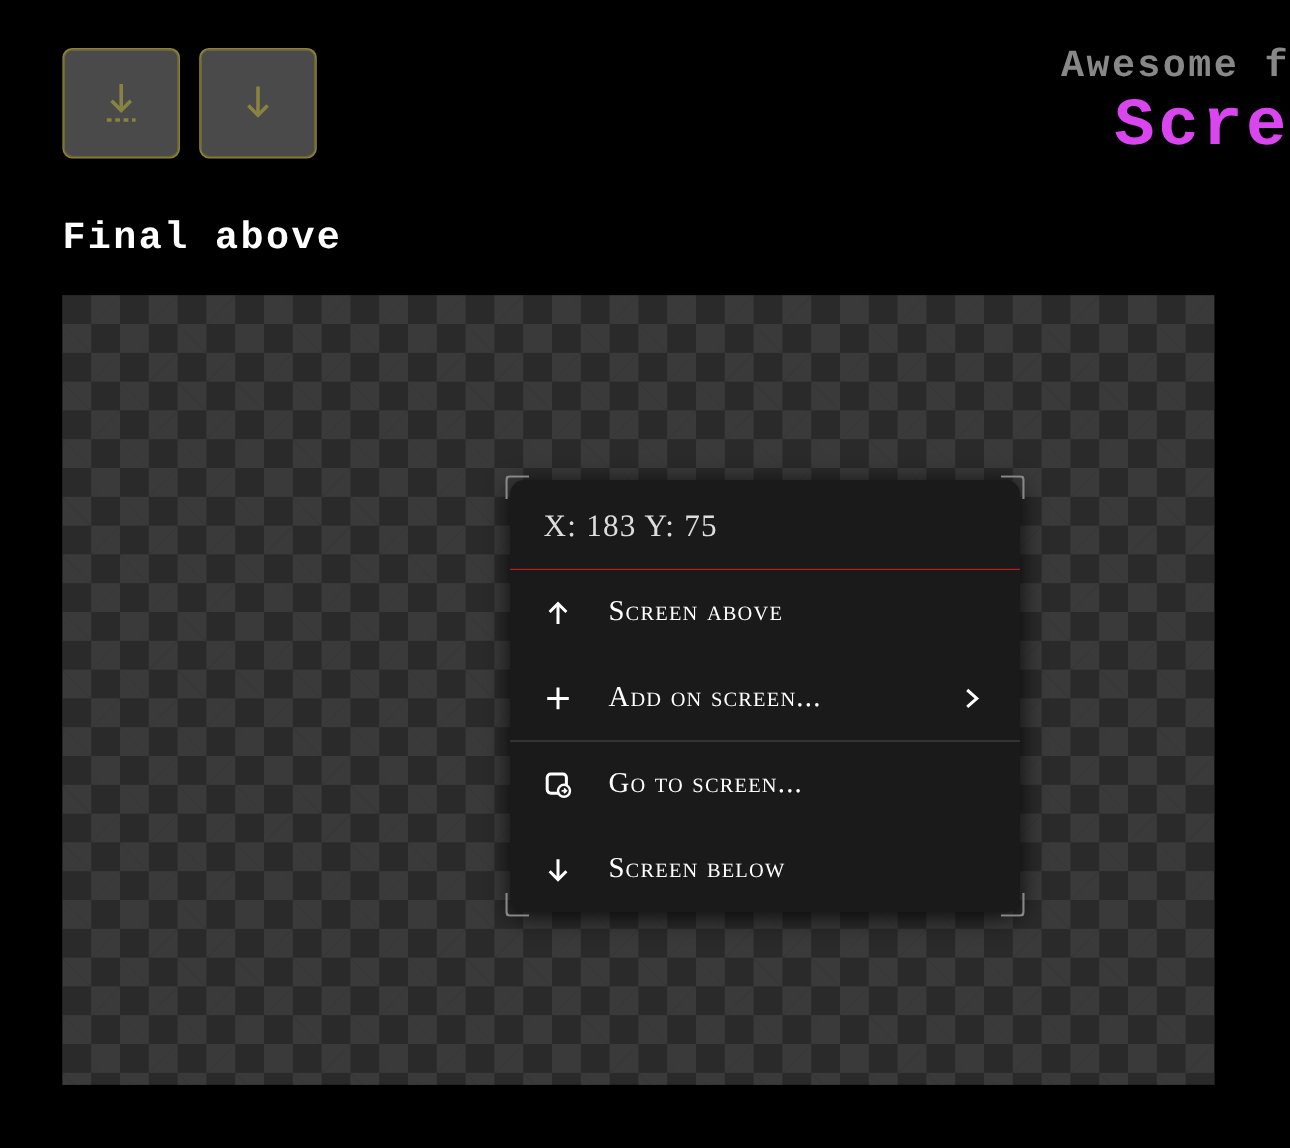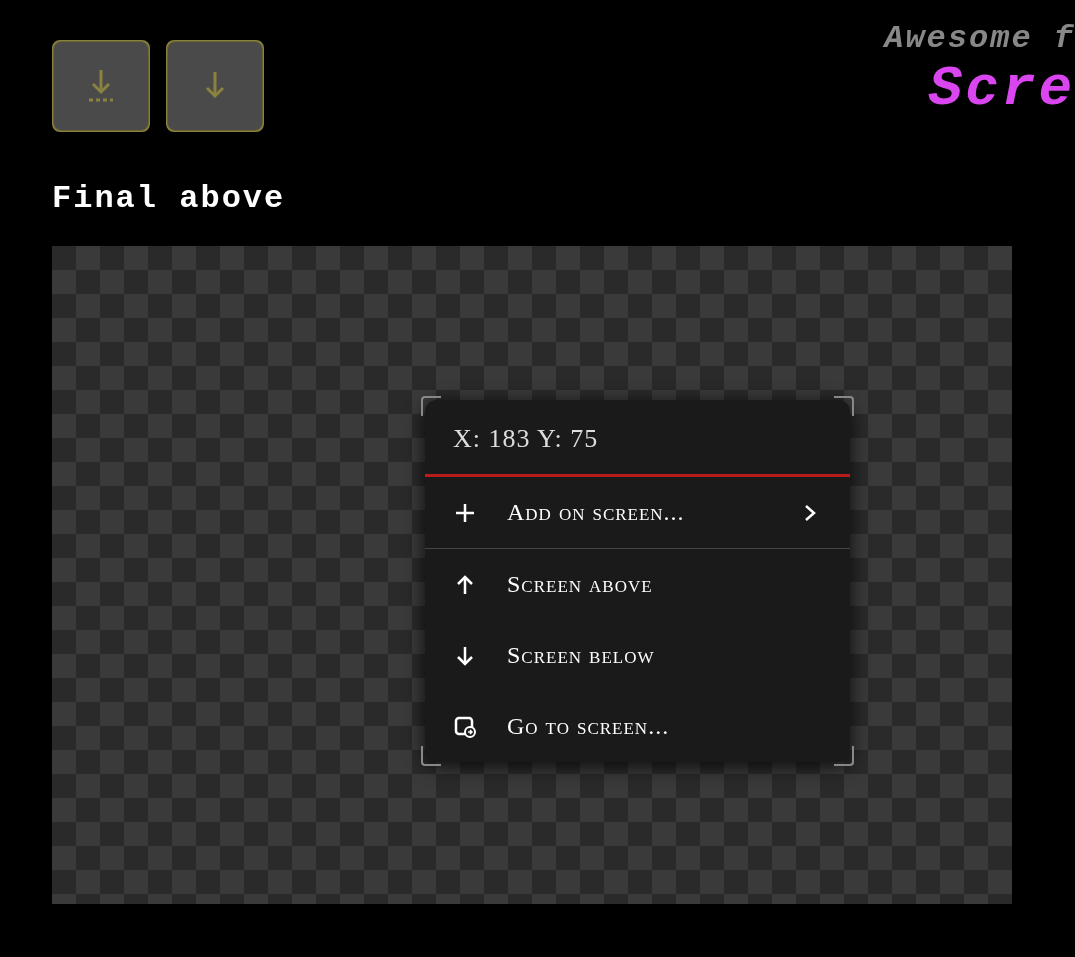--- a/index.html
+++ b/index.html
@@ -46,24 +46,23 @@
       left: -1px;
       right: -1px;
       bottom: -1px;
       border: 1px solid #6a6330;
       border-radius: 8px;
       pointer-events: none;
     }
     
     .header-right {
       position: absolute;
-      top: 20px;
+      top: 36px;
       right: 0;
       text-align: right;
-      font-style: italic;
     }
     
     .header-subtitle {
       color: #888;
       font-size: 32px;
       font-weight: bold;
       letter-spacing: 2px;
       font-family: 'Courier New', monospace;
     }
     
@@ -123,21 +122,21 @@
     .corner-tl { top: -4px; left: -4px; border-right: none; border-bottom: none; border-radius: 4px 0 0 0; }
     .corner-tr { top: -4px; right: -4px; border-left: none; border-bottom: none; border-radius: 0 4px 0 0; }
     .corner-bl { bottom: -4px; left: -4px; border-right: none; border-top: none; border-radius: 0 0 0 4px; }
     .corner-br { bottom: -4px; right: -4px; border-left: none; border-top: none; border-radius: 0 0 4px 0; }
     
     .menu-header {
       padding: 24px 28px 20px;
       color: #ddd;
       font-size: 26px;
       letter-spacing: 1px;
-      border-bottom: 3px solid #b91c1c;
+      border-bottom: 1px solid #b91c1c;
       font-family: Georgia, serif;
     }
     
     .menu-item {
       padding: 22px 28px;
       display: flex;
       align-items: center;
       gap: 30px;
       cursor: pointer;
       color: #fff;
@@ -203,57 +202,57 @@
 <div class="canvas-area"></div>
 
 <div class="context-menu">
   <div class="menu-corner corner-tl"></div>
   <div class="menu-corner corner-tr"></div>
   <div class="menu-corner corner-bl"></div>
   <div class="menu-corner corner-br"></div>
 
   <div class="menu-header">X: 183 Y: 75</div>
 
+  <div class="menu-item">
+    <div class="menu-icon">
+      <svg width="24" height="24" viewBox="0 0 24 24" fill="none">
+        <path d="M12 21 L12 4" stroke="#fff" stroke-width="2.5"></path>
+        <path d="M5 11 L12 4 L19 11" stroke="#fff" stroke-width="2.5" fill="none"></path>
+      </svg>
+    </div>
+    <span class="menu-label">Screen above</span>
+  </div>
+
   <div class="menu-item has-divider">
     <div class="menu-icon">
       <svg width="24" height="24" viewBox="0 0 24 24" fill="none">
         <path d="M12 3 L12 21 M3 12 L21 12" stroke="#fff" stroke-width="2.5"></path>
       </svg>
     </div>
     <span class="menu-label">Add on screen...</span>
     <div class="menu-chevron">
       <svg width="16" height="20" viewBox="0 0 16 20" fill="none">
         <path d="M4 3 L12 10 L4 17" stroke="#fff" stroke-width="2.5" fill="none"></path>
       </svg>
     </div>
   </div>
 
   <div class="menu-item">
     <div class="menu-icon">
       <svg width="24" height="24" viewBox="0 0 24 24" fill="none">
-        <path d="M12 21 L12 4" stroke="#fff" stroke-width="2.5"></path>
-        <path d="M5 11 L12 4 L19 11" stroke="#fff" stroke-width="2.5" fill="none"></path>
-      </svg>
-    </div>
-    <span class="menu-label">Screen above</span>
-  </div>
-
-  <div class="menu-item">
-    <div class="menu-icon">
-      <svg width="24" height="24" viewBox="0 0 24 24" fill="none">
-        <path d="M12 3 L12 20" stroke="#fff" stroke-width="2.5"></path>
-        <path d="M5 13 L12 20 L19 13" stroke="#fff" stroke-width="2.5" fill="none"></path>
-      </svg>
-    </div>
-    <span class="menu-label">Screen below</span>
-  </div>
-
-  <div class="menu-item">
-    <div class="menu-icon">
-      <svg width="24" height="24" viewBox="0 0 24 24" fill="none">
         <rect x="3" y="3" width="16" height="16" rx="3" stroke="#fff" stroke-width="2.5" fill="none"></rect>
         <circle cx="17" cy="17" r="5" fill="#1a1a1a" stroke="#fff" stroke-width="2"></circle>
         <path d="M15 17 L19 17 M17 15 L19 17 L17 19" stroke="#fff" stroke-width="1.5" fill="none"></path>
       </svg>
     </div>
     <span class="menu-label">Go to screen...</span>
   </div>
+
+  <div class="menu-item">
+    <div class="menu-icon">
+      <svg width="24" height="24" viewBox="0 0 24 24" fill="none">
+        <path d="M12 3 L12 20" stroke="#fff" stroke-width="2.5"></path>
+        <path d="M5 13 L12 20 L19 13" stroke="#fff" stroke-width="2.5" fill="none"></path>
+      </svg>
+    </div>
+    <span class="menu-label">Screen below</span>
+  </div>
 </div>
 
 </body></html>

